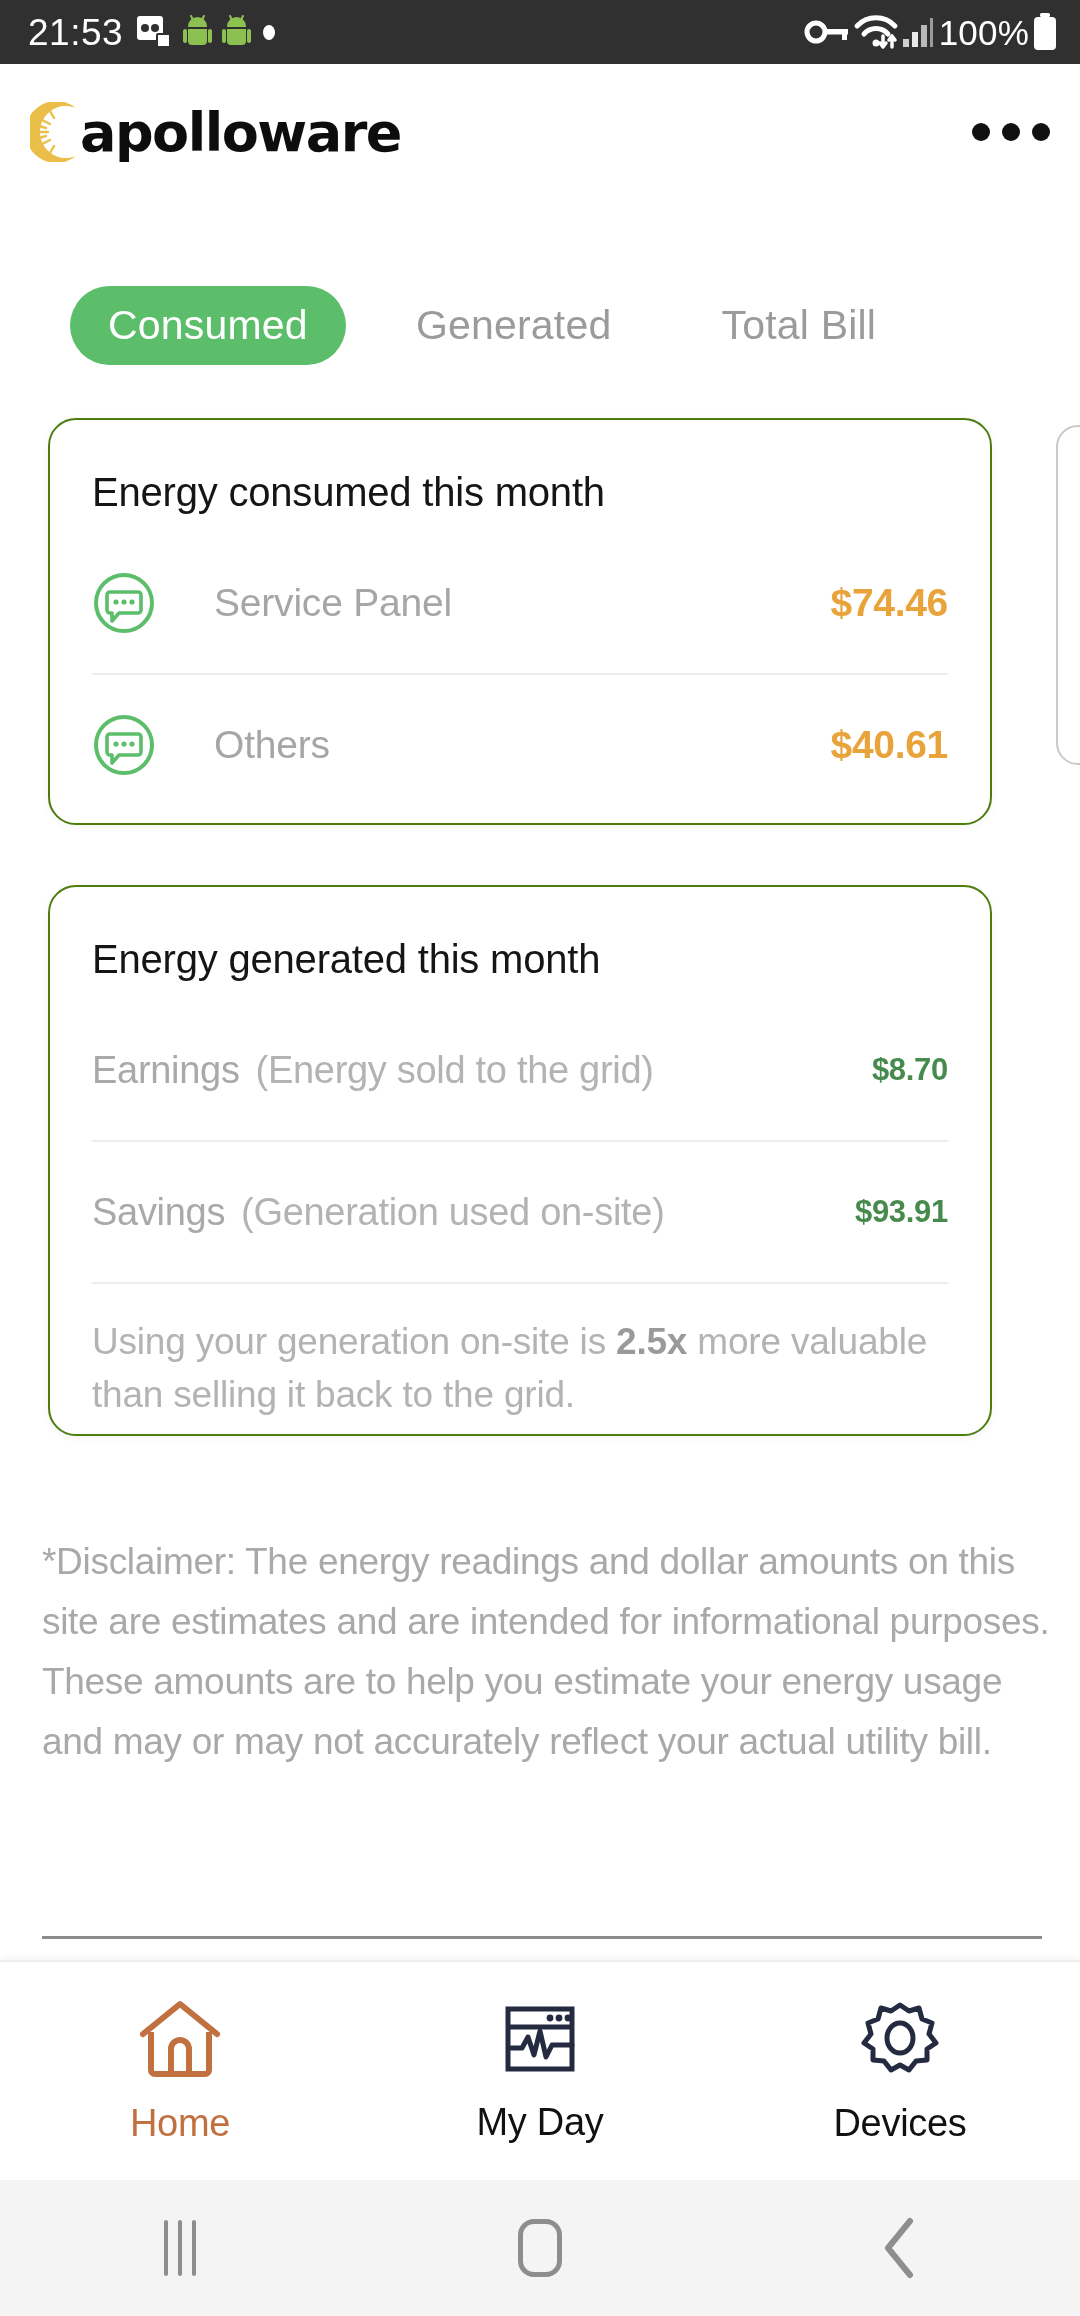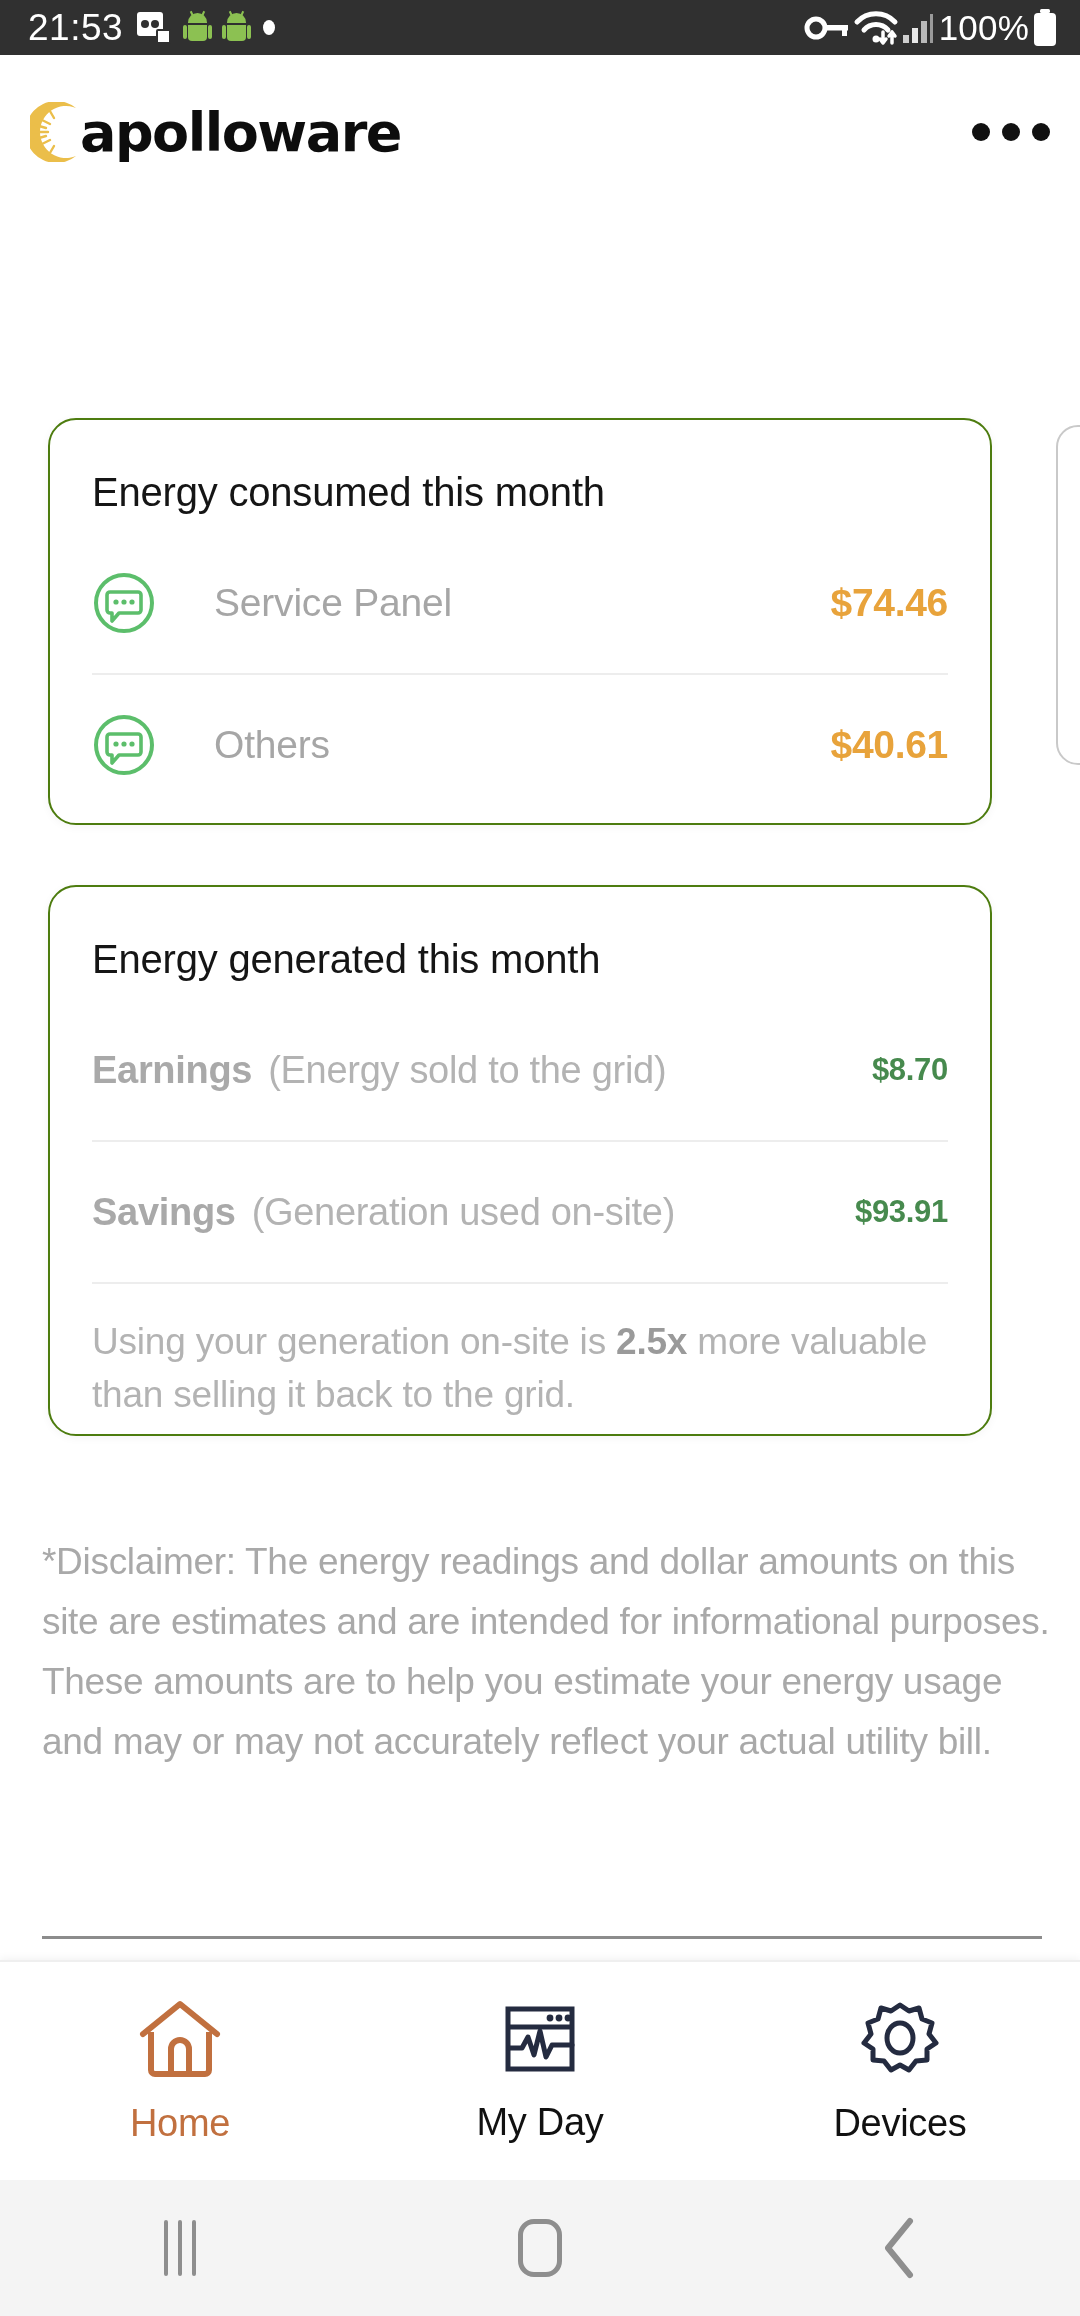--- a/index.html
+++ b/index.html
@@ -6,21 +6,21 @@
   html, body {
     width: 1080px; height: 2316px;
     font-family: "Liberation Sans", sans-serif;
     background: #ffffff;
     overflow: hidden;
   }
   #app { position: relative; width: 1080px; height: 2316px; background:#fff; }
 
   
   .statusbar {
-    position:absolute; top:0; left:0; width:1080px; height:55px;
+    position:absolute; top:0; left:0; width:1080px; height:64px;
     background:#303030; color:#ffffff;
     display:flex; align-items:center; justify-content:space-between;
     padding: 0 22px 0 28px;
   }
   .sb-left { display:flex; align-items:center; gap:14px; }
   .sb-time { font-size:37px; letter-spacing:0.5px; font-weight:400; line-height:1; }
   .sb-right { display:flex; align-items:center; gap:3px; }
   .sb-batt-text { font-size:35px; font-weight:400; line-height:1; letter-spacing:0.2px;}
   .ic { display:inline-block; }
 
@@ -99,21 +99,21 @@
   }
   .row .spacer { flex:1 1 auto; }
   .divider { height:2px; background:#ededed; margin:0 42px; }
 
   .bubble-icon { width:64px; height:64px; margin-right:24px; flex:0 0 auto; }
   .row-label { font-size:39px; color:#a6a6a6; font-weight:400; letter-spacing:-0.2px; }
   .amount-orange { font-size:39px; font-weight:700; color:#E8A33B; letter-spacing:-0.3px; }
   .amount-green  { font-size:31px; font-weight:700; color:#478A4E; letter-spacing:-0.3px; }
 
   .gen-row { display:flex; align-items:center; padding:0 42px; height:140px; }
-  .gen-bold { font-size:38px; font-weight:700; color:#a9a9a9; letter-spacing:-0.3px; }
+  .gen-bold { font-size:38px; font-weight:400; color:#a9a9a9; letter-spacing:-0.3px; }
   .gen-paren { font-size:38px; font-weight:400; color:#b3b3b3; letter-spacing:-0.3px; margin-left:16px; }
 
   .note {
     padding: 32px 42px 0 42px;
     font-size:37px; line-height:1.42; color:#b3b3b3; font-weight:400; letter-spacing:-0.2px;
   }
   .note b { font-weight:700; color:#9a9a9a; }
 
   
   .disclaimer {
@@ -223,20 +223,25 @@
       </span>
       <span class="logo-text">apolloware</span>
     </div>
     <div class="kebab">
       <i></i>
         <i></i>
         <i></i>
     </div>
   </div>
 
+  <div class="tabs">
+    <div class="tab active">Consumed</div>
+    <div class="tab plain tab-2">Generated</div>
+    <div class="tab plain tab-3">Total Bill</div>
+  </div>
 
   <div class="card" id="card-consumed">
     <div class="card-title">Energy consumed this month</div>
 
     <div class="row" style="margin-top:18px;">
       <span class="bubble-icon">
         <svg width="64" height="64" viewBox="0 0 64 64">
           <circle cx="32" cy="32" r="28" fill="none" stroke="#5CBE6B" stroke-width="4"></circle>
           <path d="M18 21 H46 A3 3 0 0 1 49 24 V39 A3 3 0 0 1 46 42 H27 L20 50 V42 H18 A3 3 0 0 1 15 39 V24 A3 3 0 0 1 18 21 Z" fill="none" stroke="#5CBE6B" stroke-width="3.6" stroke-linejoin="round"></path>
           <circle cx="24" cy="31" r="2.6" fill="#5CBE6B"></circle>

